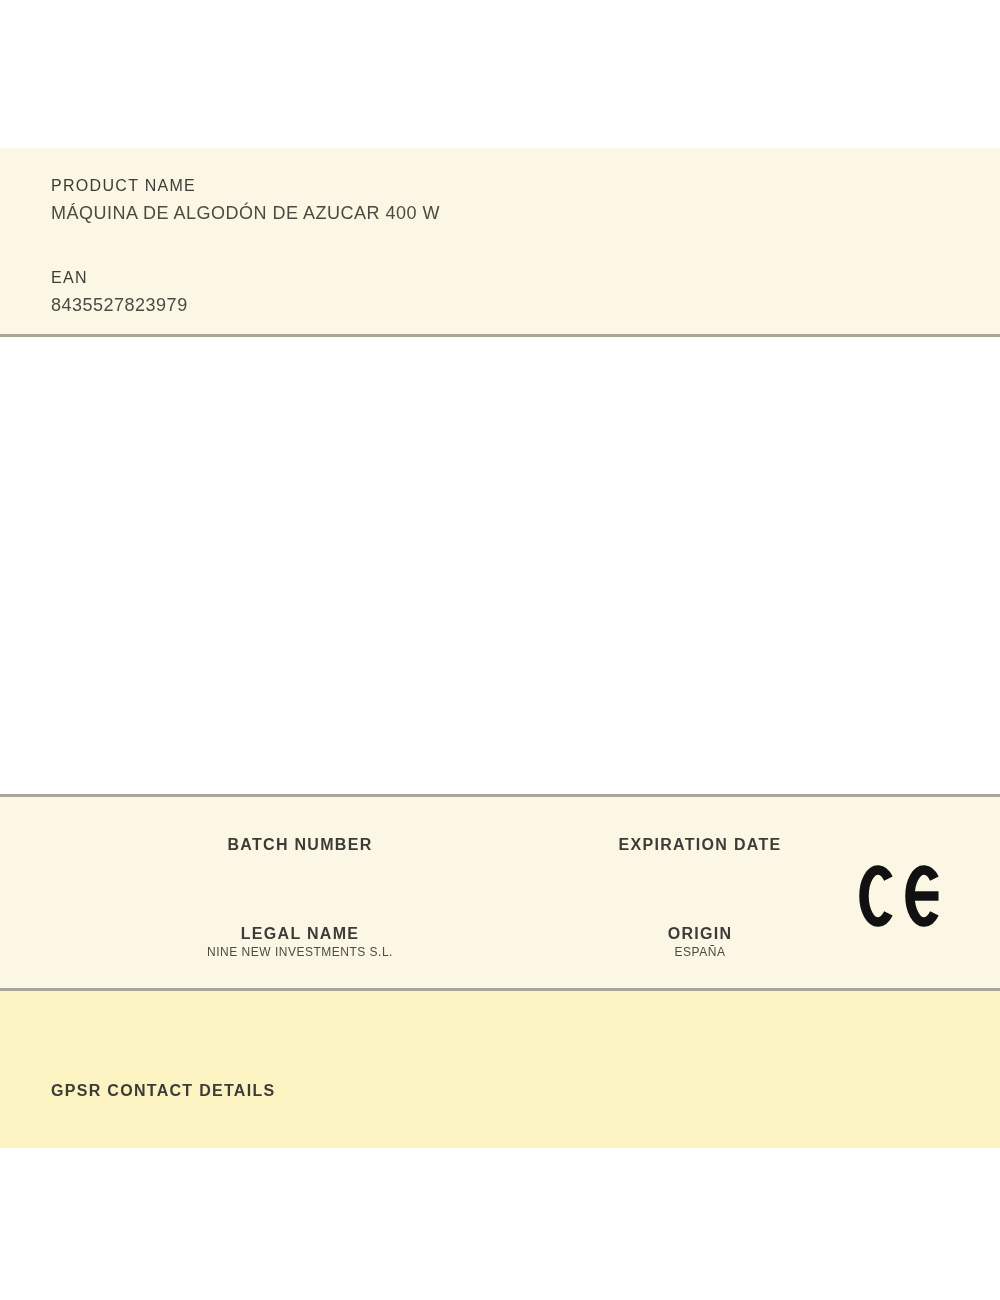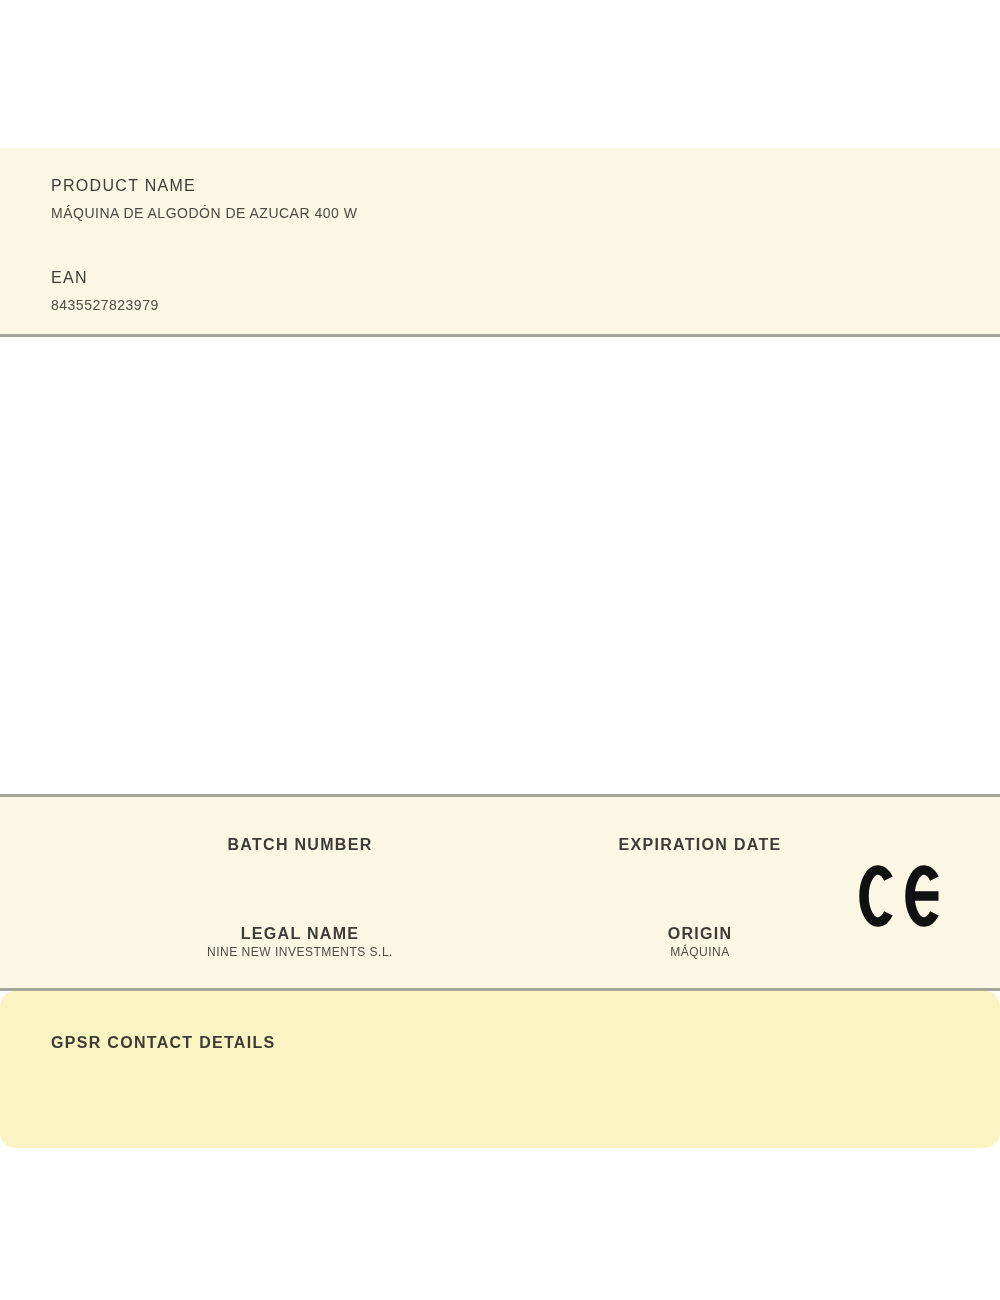--- a/index.html
+++ b/index.html
@@ -31,21 +31,21 @@
     padding:28px 50px 0 51px;
   }
   .field-label{
     font-size:16px;
     font-weight:400;
     letter-spacing:1.3px;
     color:var(--text-dark);
     line-height:19px;
   }
   .field-value{
-    font-size:14px;
+    font-size:18px;
     letter-spacing:0.5px;
     color:var(--text-value);
     line-height:22px;
     margin-top:7px;
   }
   .field-block{margin-bottom:44px;}
   
   .sec-batch{
     position:absolute;
     top:794px;left:0;width:100%;height:197px;
@@ -87,22 +87,21 @@
   }
   .ce-mark svg{display:block;width:88px;height:62px;}
   
   .sec-gpsr{
     position:absolute;
     top:991px;left:0;width:100%;height:157px;
     background:var(--yellow);
     padding:42px 52px 0 51px;
     display:flex;
     justify-content:space-between;
-    align-items:flex-start;
-    border-radius:15px;
+    align-items:center;
   }
   .gpsr-label{
     font-size:16px;
     font-weight:700;
     letter-spacing:1.3px;
     color:var(--text-dark);
     line-height:20px;
     white-space:nowrap;
   }
   .gpsr-contact{
@@ -134,21 +133,21 @@
     <div class="cell left row-head center-label">BATCH NUMBER</div>
     <div class="cell right row-head center-label">EXPIRATION DATE</div>
 
     <div class="cell left row-head-val center-value"></div>
     <div class="cell right row-head-val center-value"></div>
 
     <div class="cell left row2-head center-label">LEGAL NAME</div>
     <div class="cell right row2-head center-label">ORIGIN</div>
 
     <div class="cell left row2-val center-value">NINE NEW INVESTMENTS S.L.</div>
-    <div class="cell right row2-val center-value">MÁQUINA</div>
+    <div class="cell right row2-val center-value">ESPAÑA</div>
 
     <div class="ce-mark">
       <svg viewBox="0 0 88 62" xmlns="http://www.w3.org/2000/svg" aria-hidden="true">
         <g fill="none" stroke="#111111" stroke-width="9.5" stroke-linecap="butt">
 
           <path d="M 30.4 13.6 A 14 26 0 1 0 30.4 48.4"></path>
 
           <path d="M 76.4 13.6 A 14 26 0 1 0 76.4 48.4"></path>
 
           <path d="M 54.5 31 H 80.5"></path>

